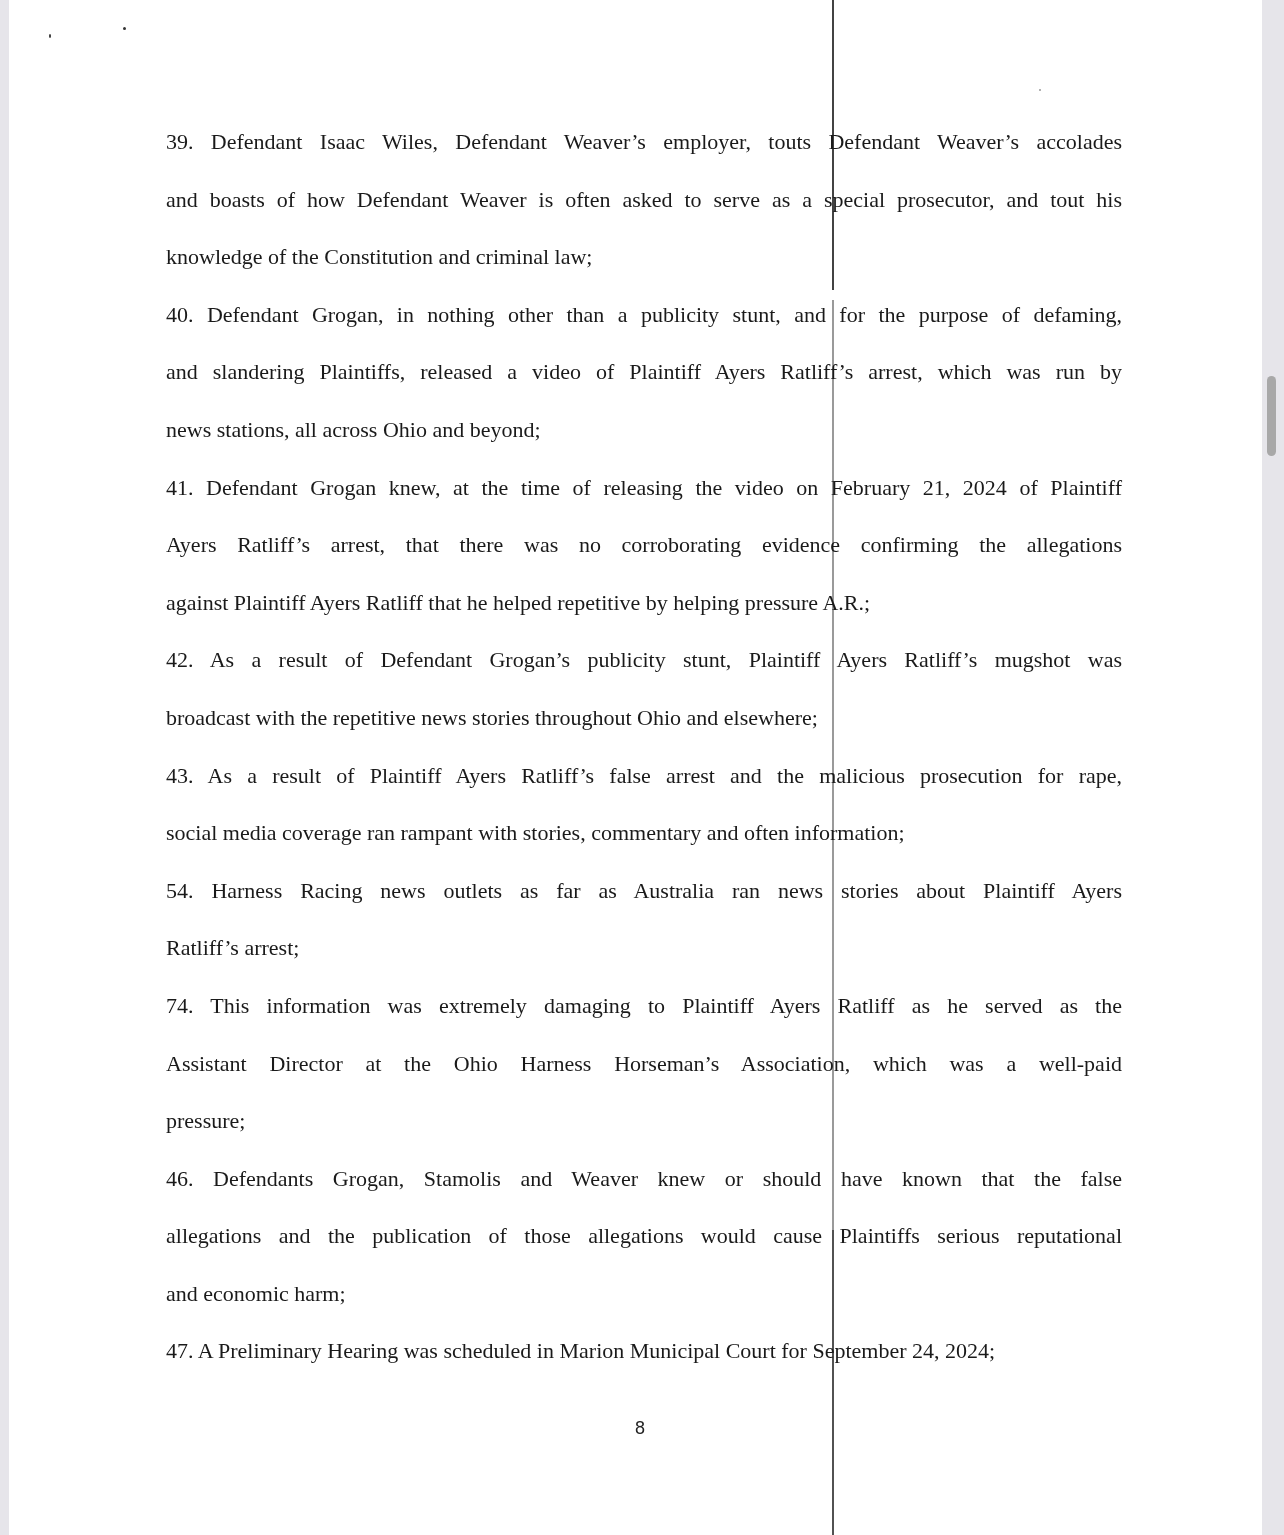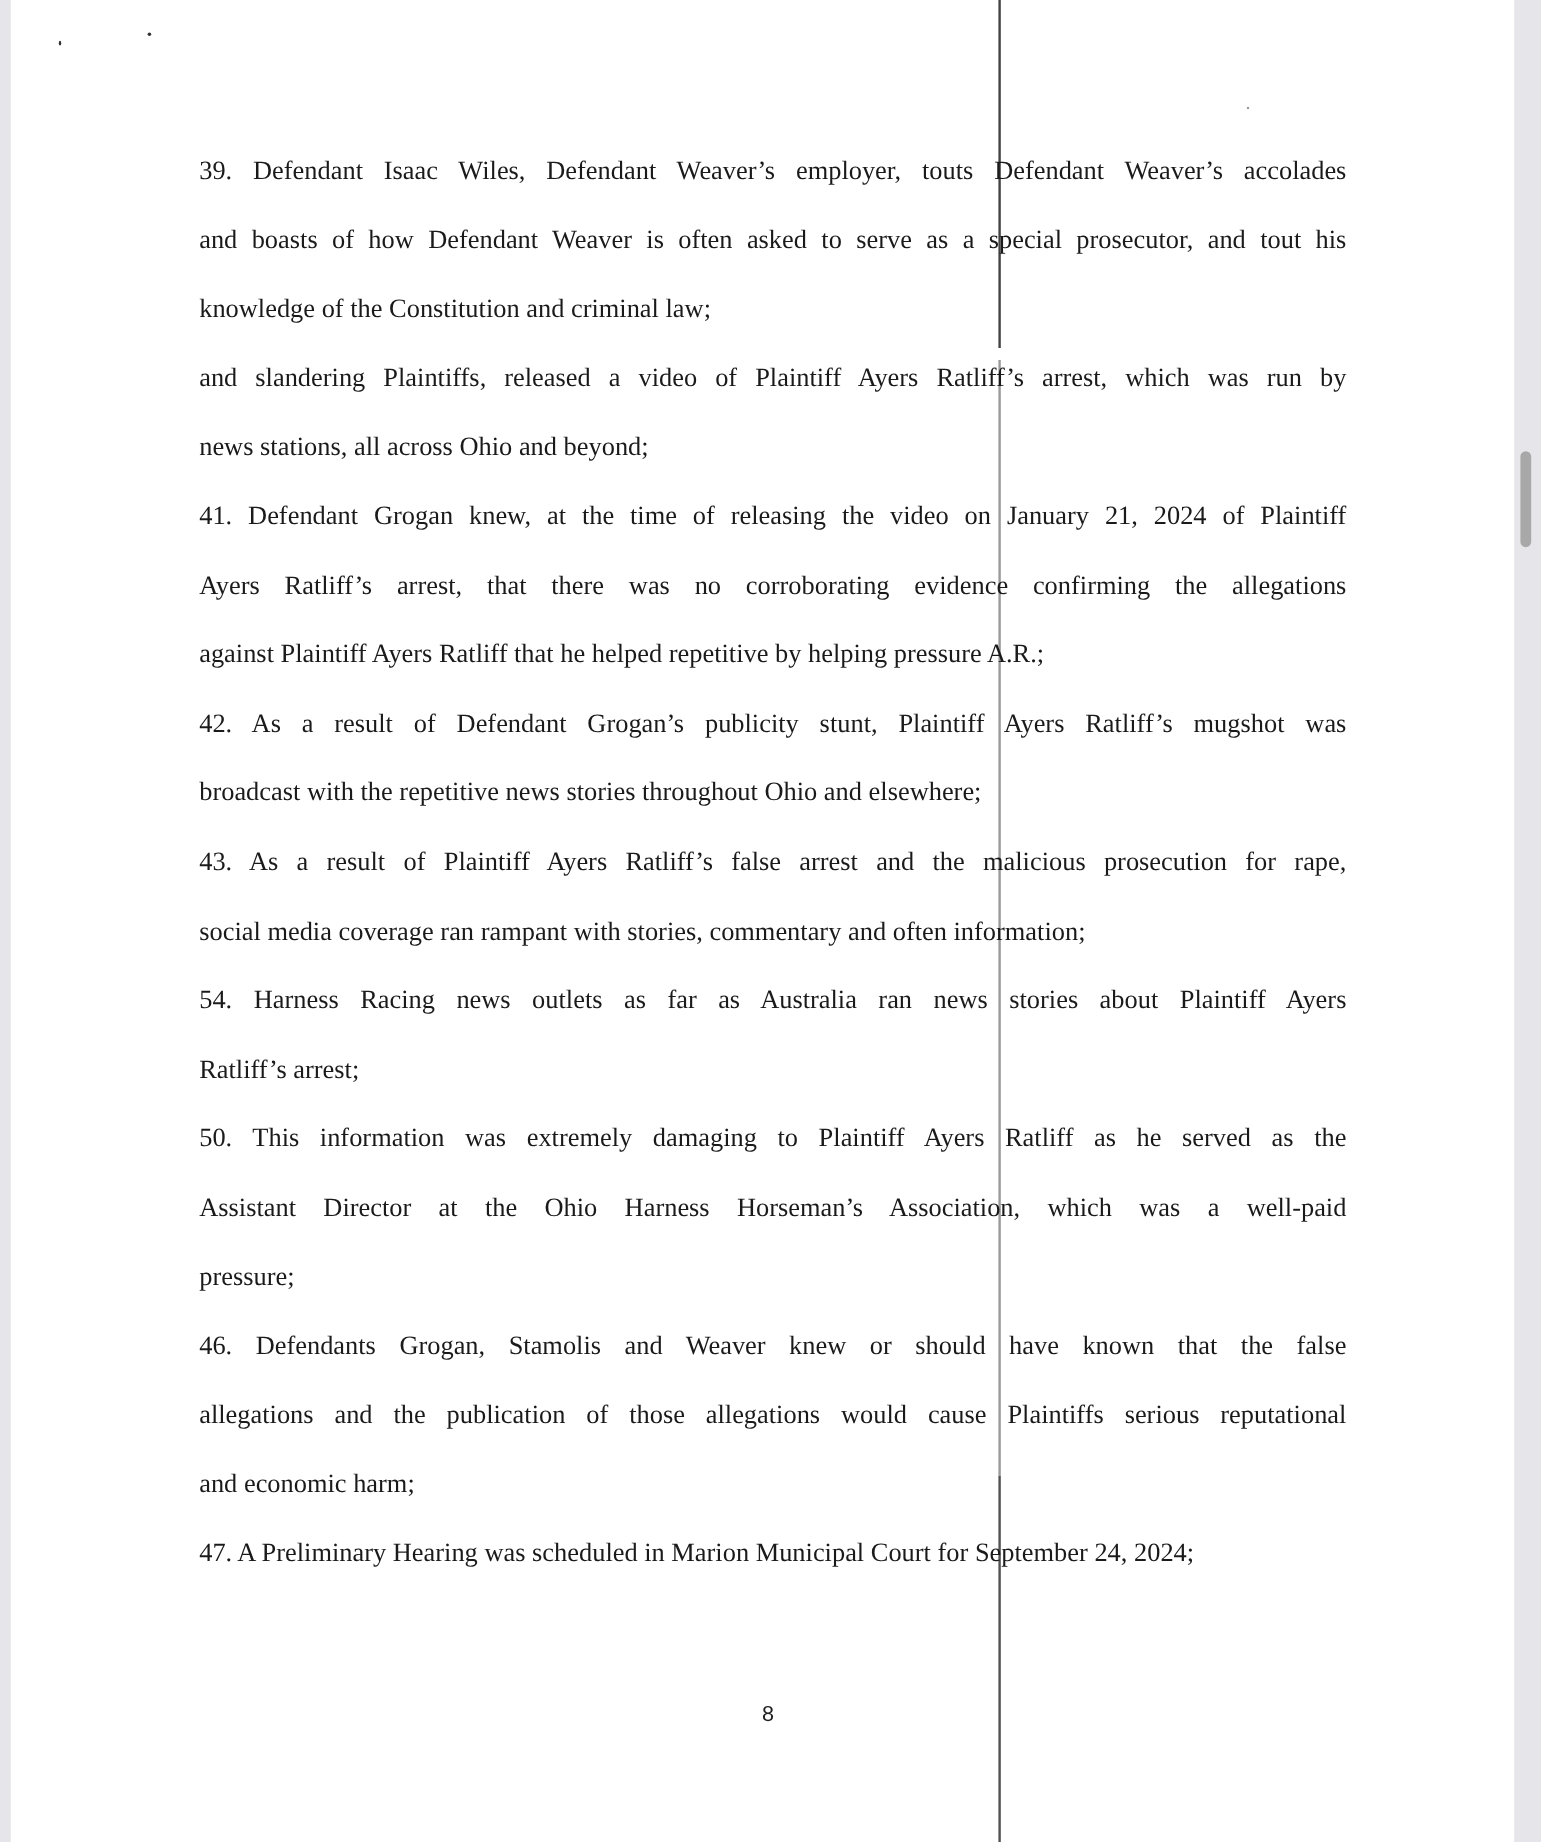--- a/index.html
+++ b/index.html
@@ -101,47 +101,48 @@
 
     <div class="content">
 
       <div>
         <div class="line justify">39. Defendant Isaac Wiles, Defendant Weaver’s employer, touts Defendant Weaver’s accolades</div>
         <div class="line justify">and boasts of how Defendant Weaver is often asked to serve as a special prosecutor, and tout his</div>
         <div class="line">knowledge of the Constitution and criminal law;</div>
       </div>
 
       <div>
+        <div class="line justify">40. Defendant Grogan, in nothing other than a publicity stunt, and for the purpose of defaming,</div>
         <div class="line justify">and slandering Plaintiffs, released a video of Plaintiff Ayers Ratliff’s arrest, which was run by</div>
         <div class="line">news stations, all across Ohio and beyond;</div>
       </div>
 
       <div>
-        <div class="line justify">41. Defendant Grogan knew, at the time of releasing the video on January 21, 2024 of Plaintiff</div>
+        <div class="line justify">41. Defendant Grogan knew, at the time of releasing the video on February 21, 2024 of Plaintiff</div>
         <div class="line justify">Ayers Ratliff’s arrest, that there was no corroborating evidence confirming the allegations</div>
         <div class="line">against Plaintiff Ayers Ratliff that he helped repetitive by helping pressure A.R.;</div>
       </div>
 
       <div>
         <div class="line justify">42. As a result of Defendant Grogan’s publicity stunt, Plaintiff Ayers Ratliff’s mugshot was</div>
         <div class="line">broadcast with the repetitive news stories throughout Ohio and elsewhere;</div>
       </div>
 
       <div>
         <div class="line justify">43. As a result of Plaintiff Ayers Ratliff’s false arrest and the malicious prosecution for rape,</div>
         <div class="line">social media coverage ran rampant with stories, commentary and often information;</div>
       </div>
 
       <div>
         <div class="line justify">54. Harness Racing news outlets as far as Australia ran news stories about Plaintiff Ayers</div>
         <div class="line">Ratliff’s arrest;</div>
       </div>
 
       <div>
-        <div class="line justify">50. This information was extremely damaging to Plaintiff Ayers Ratliff as he served as the</div>
+        <div class="line justify">74. This information was extremely damaging to Plaintiff Ayers Ratliff as he served as the</div>
         <div class="line justify">Assistant Director at the Ohio Harness Horseman’s Association, which was a well-paid</div>
         <div class="line">pressure;</div>
       </div>
 
       <div>
         <div class="line justify">46. Defendants Grogan, Stamolis and Weaver knew or should have known that the false</div>
         <div class="line justify">allegations and the publication of those allegations would cause Plaintiffs serious reputational</div>
         <div class="line">and economic harm;</div>
       </div>
 

